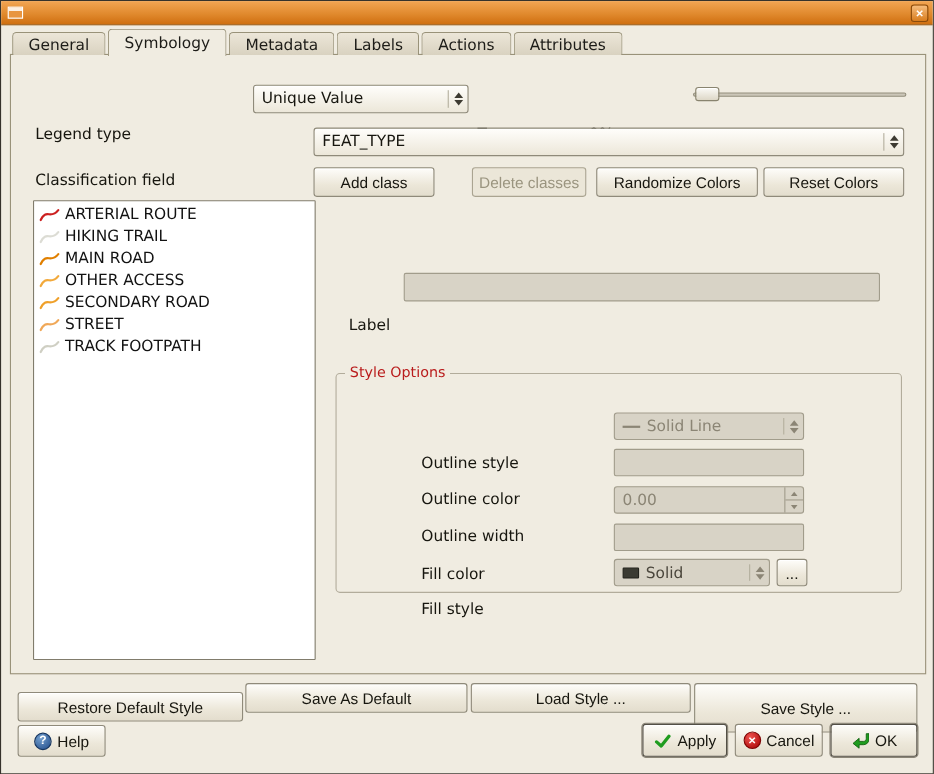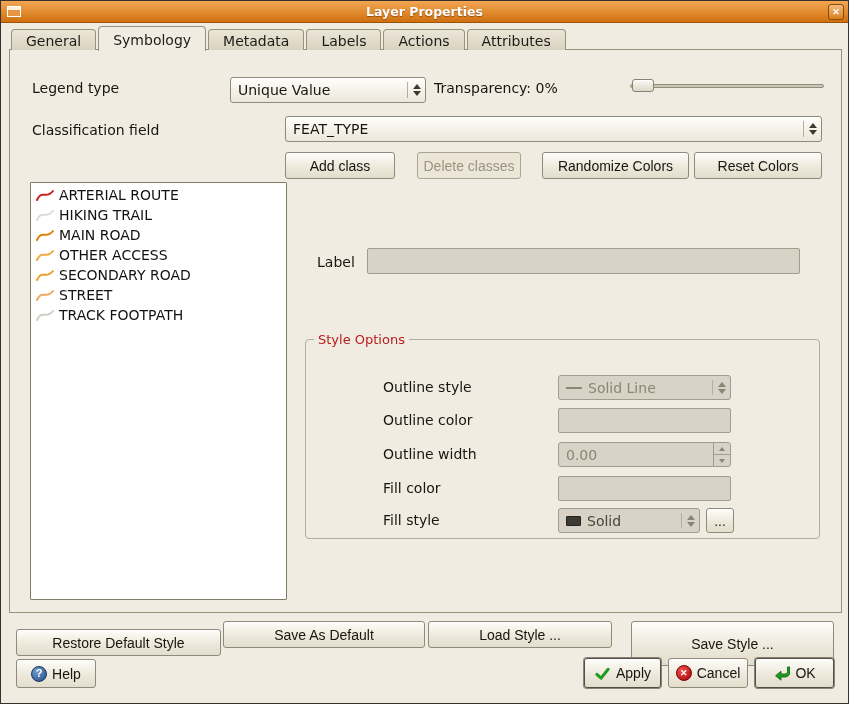--- a/index.html
+++ b/index.html
@@ -21,21 +21,21 @@
   
   .tabs{position:absolute;left:10px;top:25px;height:24px;display:flex;align-items:flex-end;z-index:3;}
   .tab{height:21px;padding:2px 14px 0;margin-right:2px;font-size:14px;color:#1d1c18;
     background:linear-gradient(#ece6d8,#d9d2c0);border:1px solid #999279;border-bottom:none;
     border-radius:4px 4px 0 0;display:flex;align-items:center;cursor:pointer;}
   .tab.active{height:25px;background:#f0ece1;position:relative;z-index:4;margin-bottom:-1px;padding-bottom:1px;}
 
   
   .page{position:absolute;left:8px;top:48px;width:833px;height:564px;border:1px solid #999279;background:#f0ece1;}
 
-  .flabel{position:absolute;font-size:14px;color:#17160f;white-space:nowrap;}
+  .flabel{position:absolute;font-size:14px;color:#17160f;white-space:nowrap;margin-top:34px;}
 
   
   .btn{position:absolute;display:flex;align-items:center;justify-content:center;gap:5px;
     background:linear-gradient(#fefdfa,#ece7d9 60%,#e3ddcd);border:1px solid #8f8a7a;border-radius:3px;
     font-size:14px;color:#17160f;box-shadow:inset 0 1px 0 #fff;cursor:pointer;white-space:nowrap;}
   .btn.disabled{color:#9a947f;background:#ebe6d8;box-shadow:none;border-color:#aaa491;cursor:default;}
   .btn.default{border:2px solid #55514а;border-color:#534f46;box-shadow:inset 0 1px 0 #fff,0 0 0 1px #8a8577;}
 
   
   .combo{position:absolute;display:flex;align-items:center;background:linear-gradient(#fffefb,#ece7d9);
@@ -86,21 +86,20 @@
   .ico-help{background:radial-gradient(circle at 35% 30%,#729fcf,#204a87);border:1px solid #16355f;}
   .ico-cancel{background:radial-gradient(circle at 35% 30%,#ef5350,#a40000);border:1px solid #7c0000;font-size:9px;}
 </style>
 </head>
 <body>
 
 <div class="window">
 
   <div class="titlebar">
     <span class="win-icon"></span>
-    <span class="title">Layer Properties</span>
     <button class="close-btn">
       <span>✕</span>
     </button>
   </div>
 
   <div class="tabs">
     <div class="tab">General</div>
     <div class="tab active">Symbology</div>
     <div class="tab">Metadata</div>
     <div class="tab">Labels</div>
@@ -129,21 +128,21 @@
     <div class="combo" style="left:275px;top:66px;width:537px;height:26px;">
       <span class="ctext">FEAT_TYPE</span>
       <span class="sep"></span>
       <span class="arrows">
           <span class="tri-up"></span>
           <span class="tri-down"></span>
         </span>
     </div>
 
     <button class="btn" style="left:275px;top:102px;width:110px;height:27px;">Add class</button>
-    <button class="btn disabled" style="left:407px;top:102px;width:104px;height:27px;">Delete classes</button>
+    <button class="btn disabled" style="left:419px;top:102px;width:104px;height:27px;">Delete classes</button>
     <button class="btn" style="left:532px;top:102px;width:147px;height:27px;">Randomize Colors</button>
     <button class="btn" style="left:684px;top:102px;width:128px;height:27px;">Reset Colors</button>
 
     <div class="classlist" style="left:20px;top:132px;width:257px;height:418px;padding-top:2px;">
       <div class="item">
         <svg width="20" height="14" viewBox="0 0 20 14">
             <path d="M2 12 C7 1, 11 12, 18 3" fill="none" stroke-width="2" stroke-linecap="round" stroke="#cc2020"></path>
           </svg>
         <span>ARTERIAL ROUTE</span>
       </div>
@@ -231,21 +230,21 @@
             <span class="tri-down"></span>
           </span>
       </div>
       <button class="btn" style="left:400px;top:161px;width:28px;height:25px;">...</button>
     </fieldset>
 
   </div>
 
   <button class="btn" style="left:15px;top:628px;width:205px;height:27px;">Restore Default Style</button>
   <button class="btn" style="left:222px;top:620px;width:202px;height:27px;">Save As Default</button>
-  <button class="btn" style="left:427px;top:620px;width:184px;height:27px;">Load Style ...</button>
+  <button class="btn" style="left:427px;top:620px;width:200px;height:27px;">Load Style ...</button>
   <button class="btn" style="left:630px;top:620px;width:203px;height:45px;">Save Style ...</button>
 
   <button class="btn" style="left:15px;top:658px;width:80px;height:29px;">
     <span class="ico-circle ico-help">?</span>
     <span>Help</span>
   </button>
 
   <button class="btn default" style="left:583px;top:657px;width:77px;height:30px;">
     <span class="ico">
       <svg width="15" height="15" viewBox="0 0 16 16">

